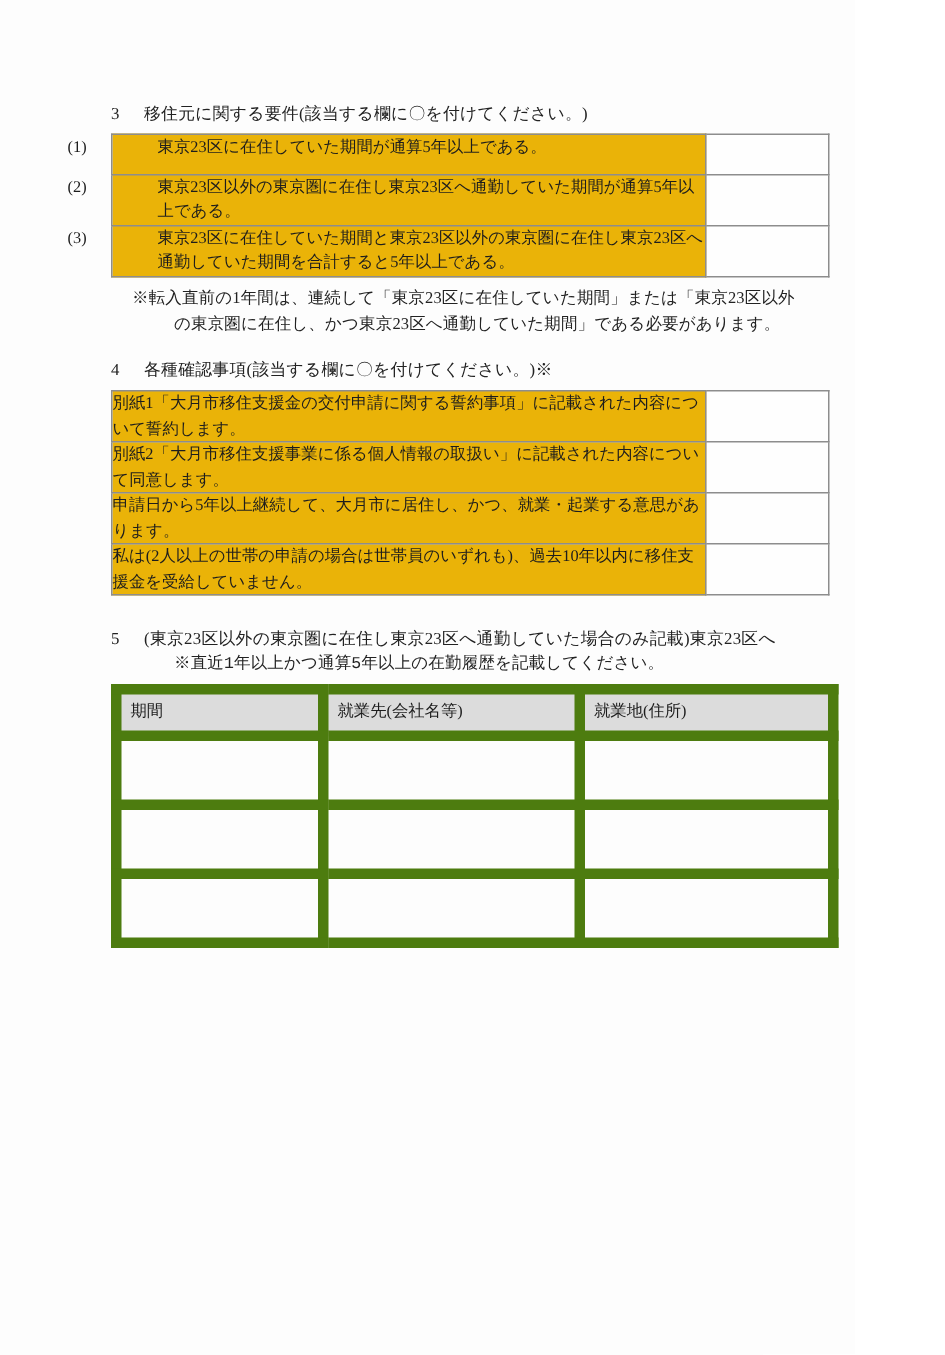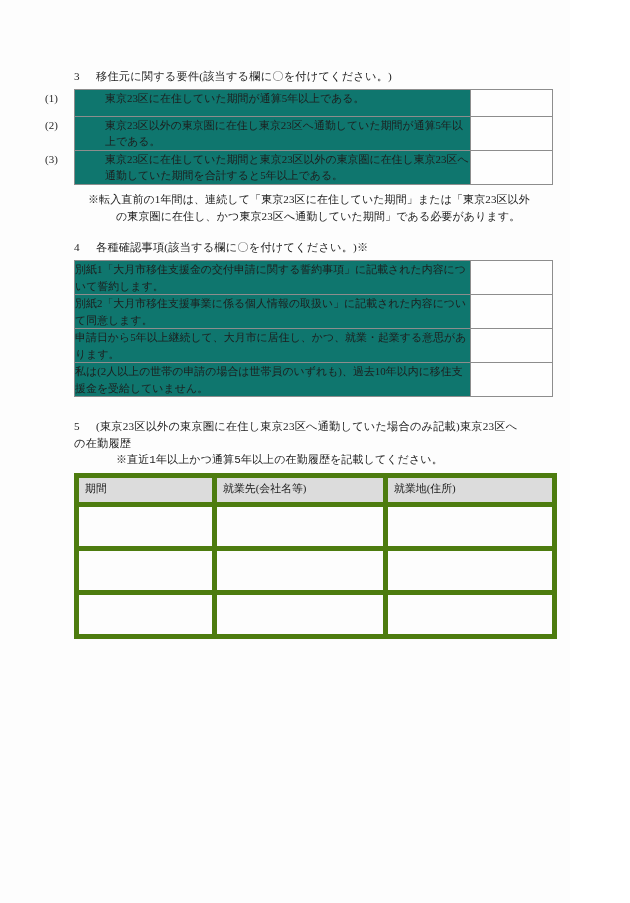--- a/index.html
+++ b/index.html
@@ -81,21 +81,21 @@
   }
   table.form-table td,
   table.form-table th {
     border: 1px solid #8d8d8d;
     padding: 0;
     vertical-align: top;
     font-weight: normal;
     text-align: left;
   }
   td.label-cell {
-    background: #0f766e;
+    background: #eab308;
     font-size: 10.9px;
     line-height: 1.52;
     padding: 4px 5px 4px 6px;
     letter-spacing: 0.05px;
     color: #1d1d1d;
     border-right: 1px dashed #6f6f6f;
   }
   td.check-cell {
     background: #fefefe;
     border-left: 1px dashed #6f6f6f;
@@ -113,21 +113,21 @@
 
   
   table.history-table {
     border-collapse: collapse;
     width: 478px;
     table-layout: fixed;
     border: 1px solid #8d8d8d;
   }
   table.history-table th,
   table.history-table td {
-    border: 5px solid #4d7c0f;
+    border: 7px solid #4d7c0f;
     font-weight: normal;
     text-align: left;
     vertical-align: top;
     font-size: 10.9px;
     padding: 4px 6px;
     color: #1d1d1d;
   }
   table.history-table th {
     background: #dcdcdc;
     height: 16px;
@@ -225,21 +225,21 @@
           <td class="check-cell"></td>
         </tr>
       </tbody>
     </table>
 
     <div class="gap-sm"></div>
 
 
     <div class="gap-4-5"></div>
 
-    <div class="section-heading wrap"><span class="num">5</span><span>(東京23区以外の東京圏に在住し東京23区へ通勤していた場合のみ記載)東京23区へ</span><span class="cont">の在勤履歴</span></div>
+    <div class="section-heading wrap"><span class="num">5</span><span>(東京23区以外の東京圏に在住し東京23区へ通勤していた場合のみ記載)東京23区へ</span></div>
 
     <div class="note note-centered">※直近1年以上かつ通算5年以上の在勤履歴を記載してください。</div>
 
     <div class="sp-after-h"></div>
 
     <table class="history-table">
       <colgroup>
           <col style="width:138px">
           <col style="width:171px">
           <col style="width:169px">

